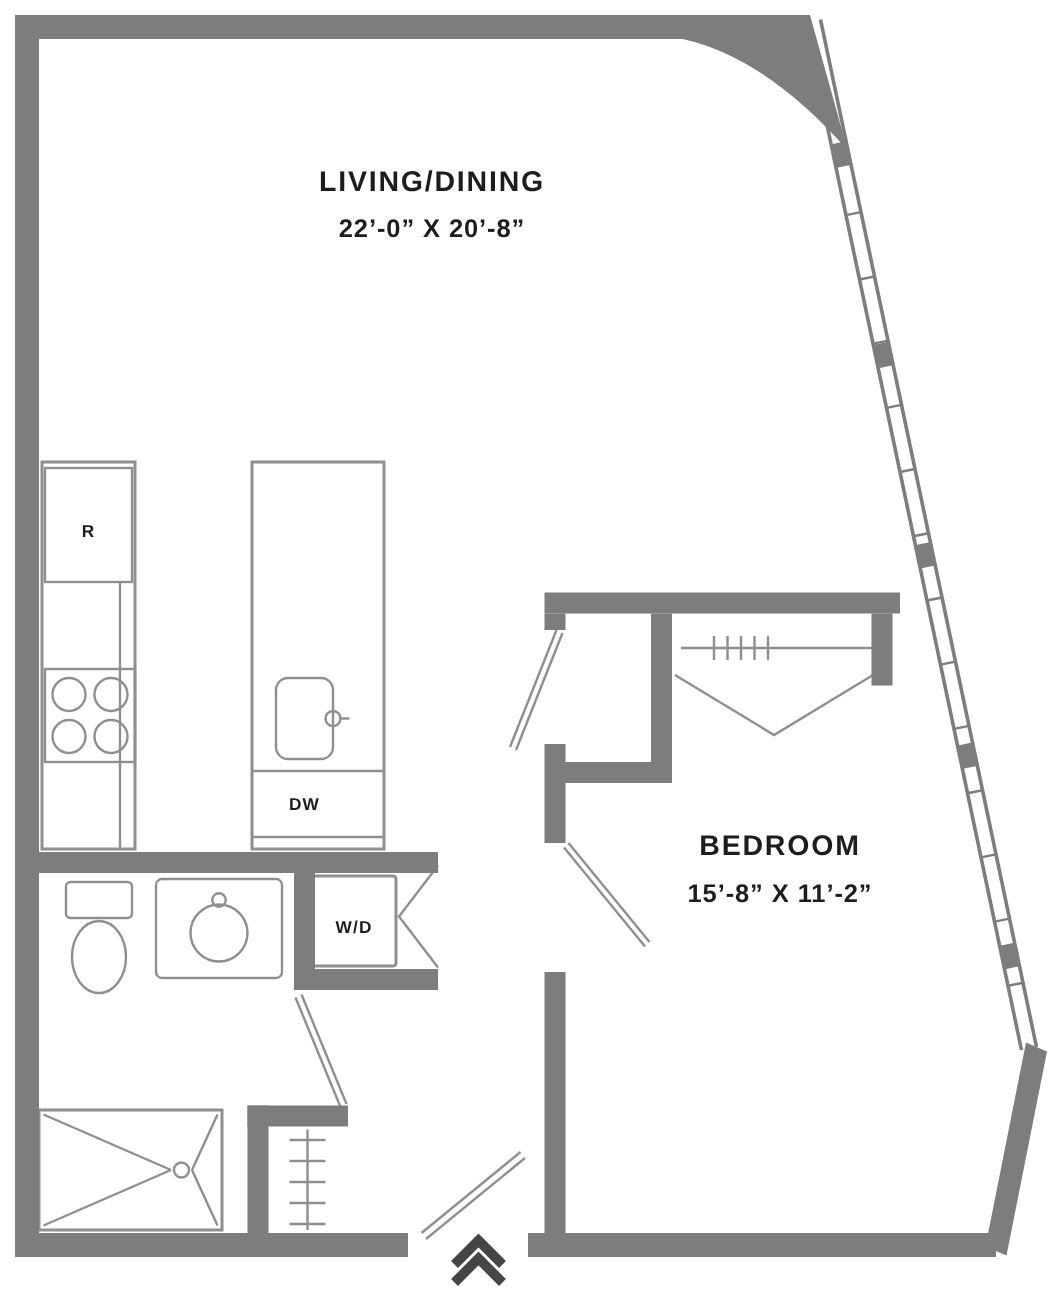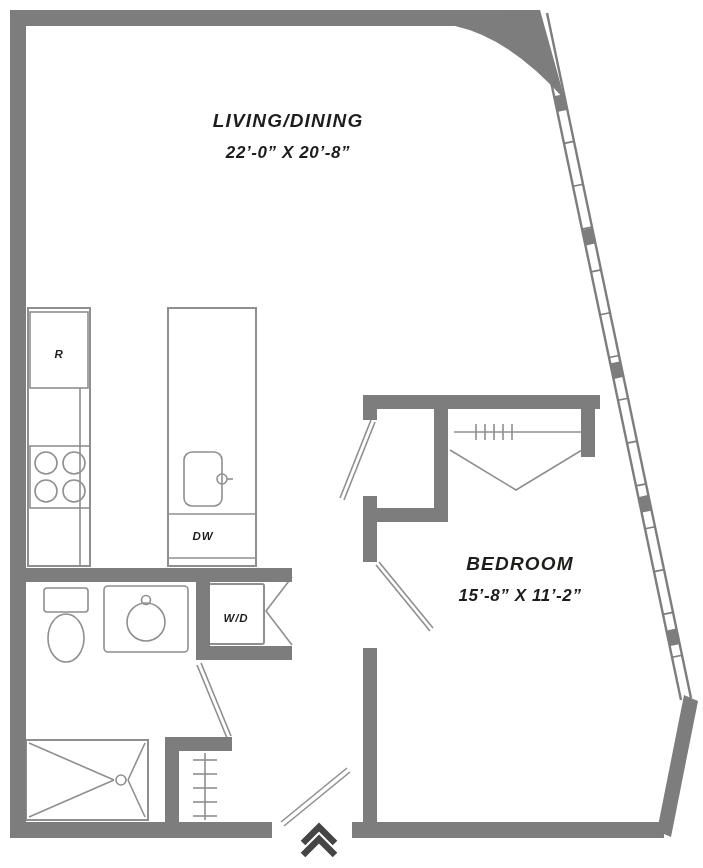--- a/index.html
+++ b/index.html
@@ -1,19 +1,18 @@
 <!DOCTYPE html>
 <html><head>
 <meta charset="utf-8">
 <style>
   html,body{margin:0;padding:0;background:#ffffff;}
   .plan-wrap{
     width:703px;height:868px;position:relative;margin:0 auto;
     font-family:"Liberation Sans",sans-serif;
-    font-style:italic;
   }
   svg{display:block;}
   .wall{fill:#7d7d7d;stroke:none;}
   .fx{fill:none;stroke:#8f8f8f;stroke-width:2;}
   .fxf{fill:#ffffff;stroke:#8f8f8f;stroke-width:2;}
   .thin{stroke-width:1.6;}
   .door{fill:none;stroke:#8f8f8f;stroke-width:1.6;}
   .win{fill:none;stroke:#7d7d7d;stroke-width:2.4;}
   .wintick{fill:none;stroke:#7d7d7d;stroke-width:1.6;}
   .winblock{fill:none;stroke:#7d7d7d;stroke-width:11;}

